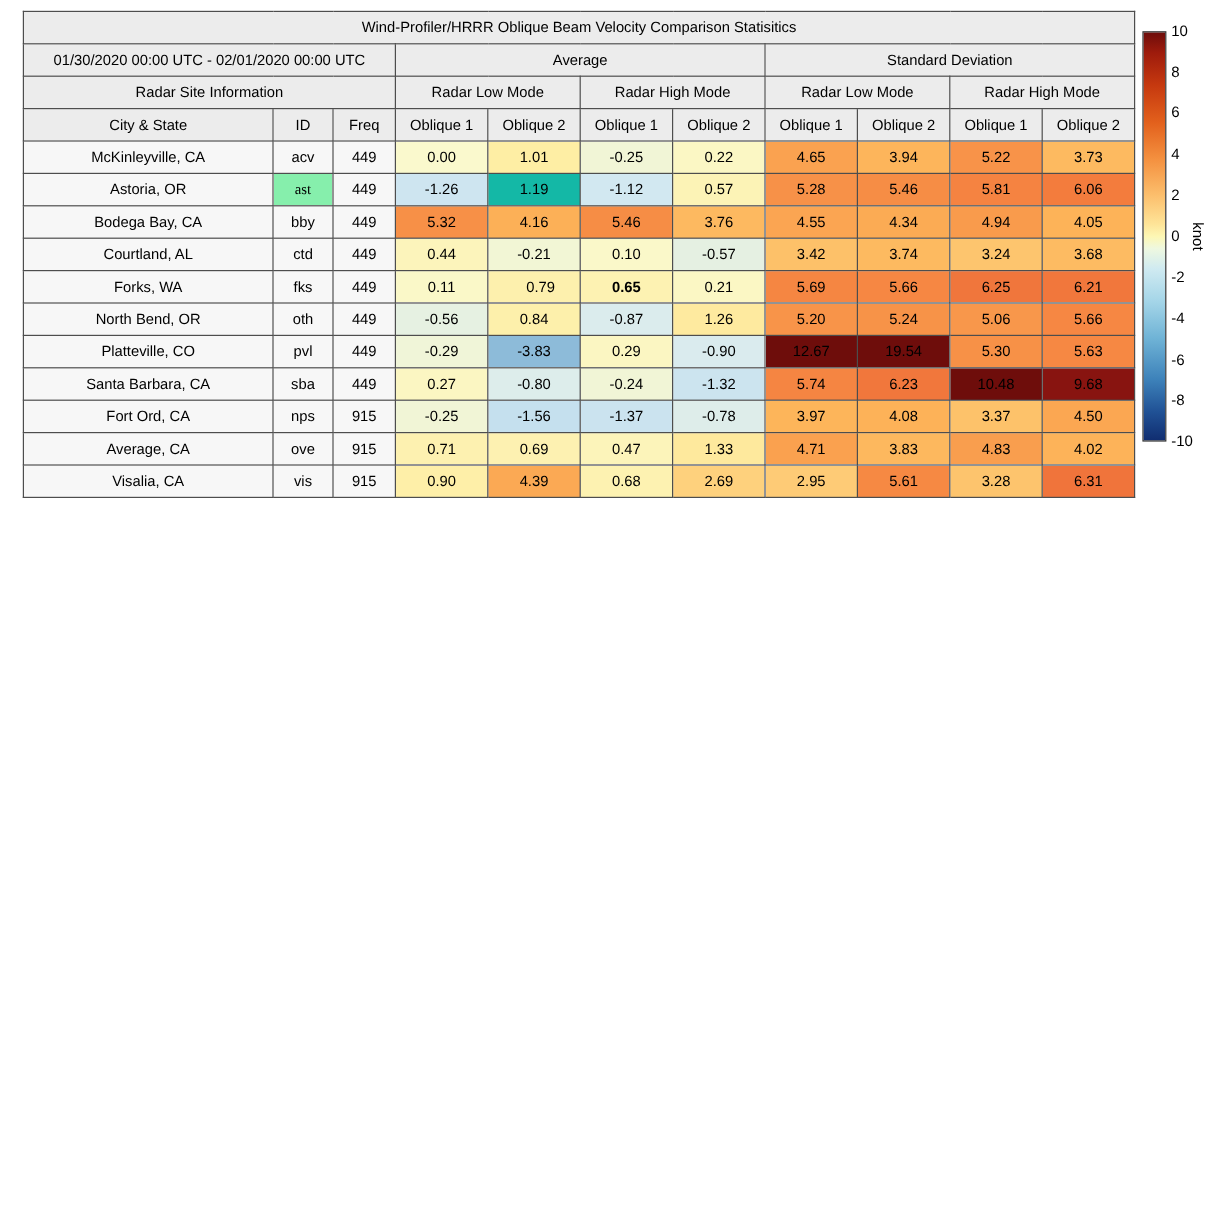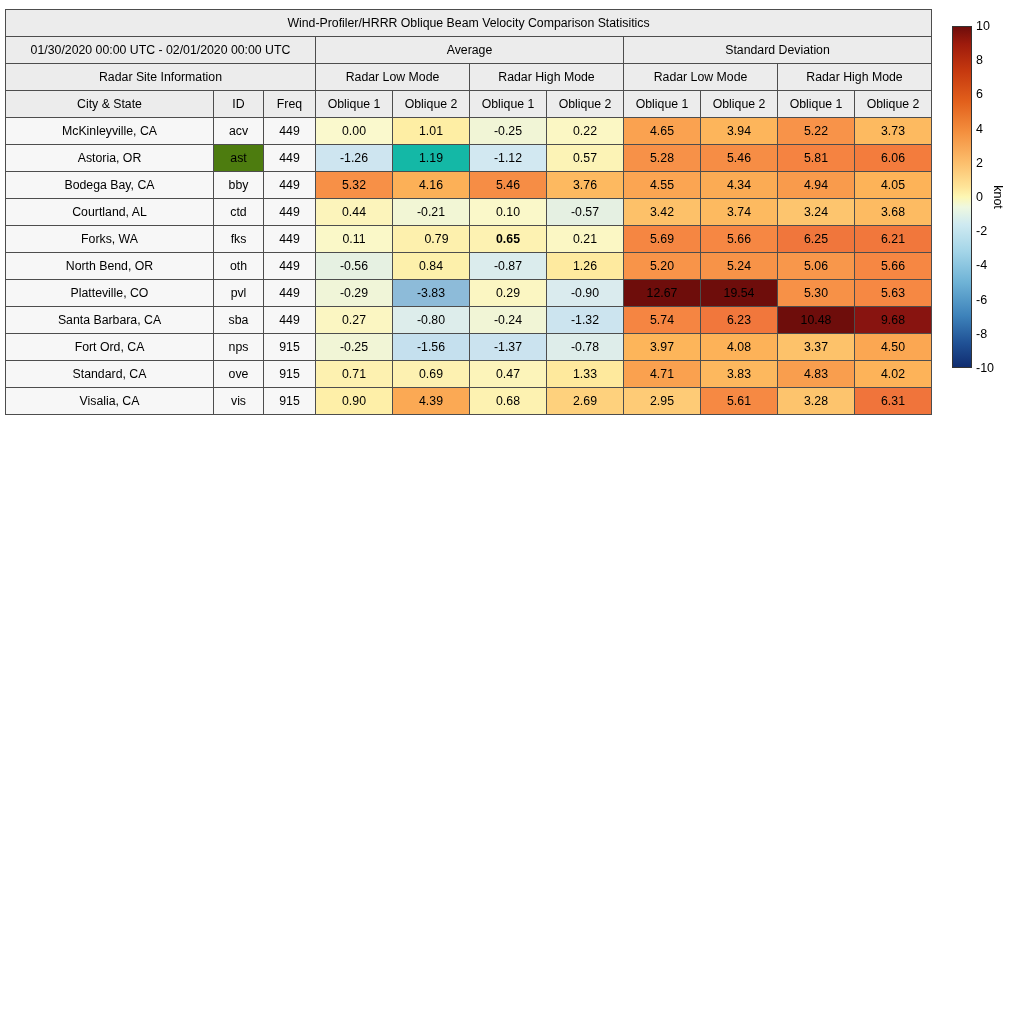--- a/index.html
+++ b/index.html
@@ -14,21 +14,21 @@
 
   #root {
     position: relative;
     width: 1024px;
     height: 1024px;
   }
 
   
   #stats-table {
     position: absolute;
-    left: 5px;
+    left: 19px;
     top: 9px;
     border-collapse: collapse;
     table-layout: fixed;
     background: #ffffff;
   }
 
   #stats-table td,
   #stats-table th {
     border: 1px solid #4d4d4d;
     font-weight: normal;
@@ -177,21 +177,21 @@
           <td class="datacell" style="background: rgb(254, 238, 164);">1.01</td>
           <td class="datacell" style="background: rgb(241, 245, 214);">-0.25</td>
           <td class="datacell" style="background: rgb(251, 247, 196);">0.22</td>
           <td class="datacell" style="background: rgb(250, 162, 80);">4.65</td>
           <td class="datacell" style="background: rgb(253, 181, 91);">3.94</td>
           <td class="datacell" style="background: rgb(248, 147, 73);">5.22</td>
           <td class="datacell" style="background: rgb(253, 186, 96);">3.73</td>
         </tr>
         <tr>
           <td style="background: rgb(247, 247, 247);">Astoria, OR</td>
-          <td style="background: #4d7c0f;">ast</td>
+          <td style="background: #86efac; font-family: Liberation Serif, serif;">ast</td>
           <td style="background: rgb(247, 247, 247);">449</td>
           <td class="datacell" style="background: rgb(206, 229, 240);">-1.26</td>
           <td class="datacell" style="background: #14b8a6;">1.19</td>
           <td class="datacell" style="background: rgb(210, 232, 241);">-1.12</td>
           <td class="datacell" style="background: rgb(252, 243, 182);">0.57</td>
           <td class="datacell" style="background: rgb(247, 145, 72);">5.28</td>
           <td class="datacell" style="background: rgb(246, 141, 69);">5.46</td>
           <td class="datacell" style="background: rgb(245, 131, 65);">5.81</td>
           <td class="datacell" style="background: rgb(243, 124, 61);">6.06</td>
         </tr>
@@ -280,21 +280,21 @@
           <td class="datacell" style="background: rgb(241, 245, 214);">-0.25</td>
           <td class="datacell" style="background: rgb(197, 224, 238);">-1.56</td>
           <td class="datacell" style="background: rgb(203, 227, 239);">-1.37</td>
           <td class="datacell" style="background: rgb(222, 237, 234);">-0.78</td>
           <td class="datacell" style="background: rgb(253, 181, 90);">3.97</td>
           <td class="datacell" style="background: rgb(253, 178, 88);">4.08</td>
           <td class="datacell" style="background: rgb(253, 194, 106);">3.37</td>
           <td class="datacell" style="background: rgb(251, 167, 82);">4.50</td>
         </tr>
         <tr>
-          <td style="background: rgb(247, 247, 247);">Standard, CA</td>
+          <td style="background: rgb(247, 247, 247);">Average, CA</td>
           <td style="background: rgb(247, 247, 247);">ove</td>
           <td style="background: rgb(247, 247, 247);">915</td>
           <td class="datacell" style="background: rgb(253, 241, 176);">0.71</td>
           <td class="datacell" style="background: rgb(253, 241, 177);">0.69</td>
           <td class="datacell" style="background: rgb(252, 244, 186);">0.47</td>
           <td class="datacell" style="background: rgb(254, 233, 157);">1.33</td>
           <td class="datacell" style="background: rgb(250, 161, 79);">4.71</td>
           <td class="datacell" style="background: rgb(253, 184, 94);">3.83</td>
           <td class="datacell" style="background: rgb(249, 158, 78); margin-left: 47px;">4.83</td>
           <td class="datacell" style="background: rgb(253, 179, 89);">4.02</td>

